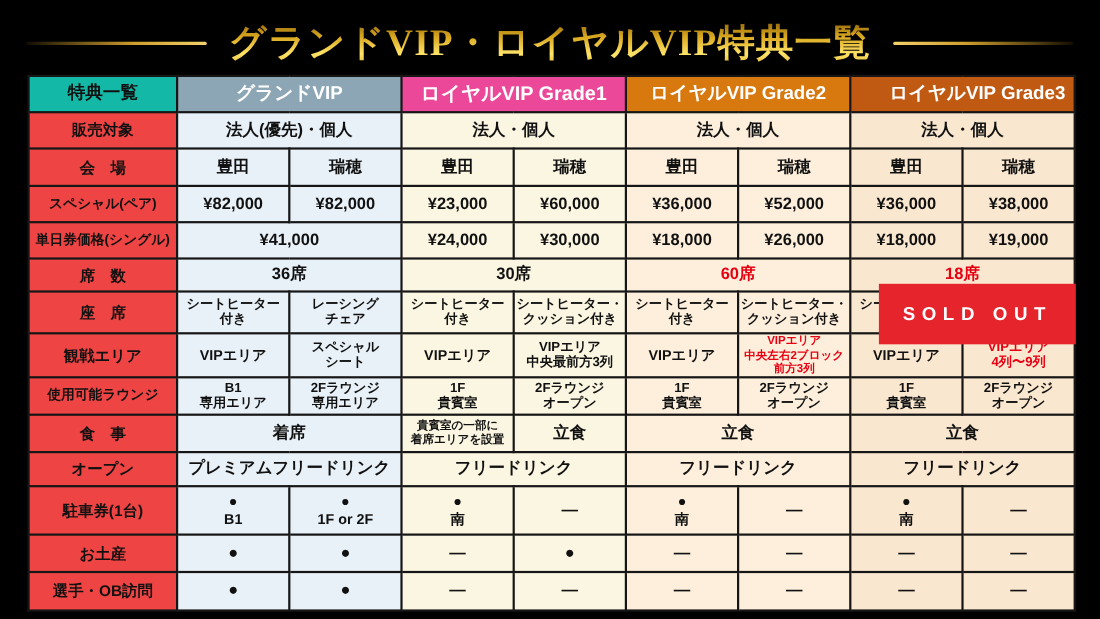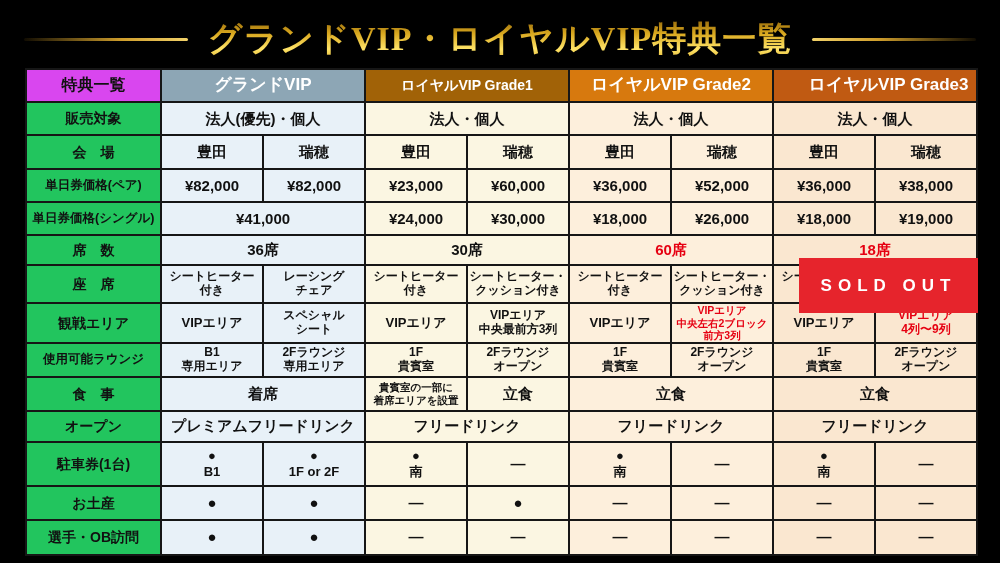--- a/index.html
+++ b/index.html
@@ -24,26 +24,26 @@
     background:linear-gradient(180deg,#8a5f08 4%,#d9a81f 38%,#ffe468 72%,#d9a824 100%);
     -webkit-background-clip:text;background-clip:text;color:transparent;
   }
   
   table{position:absolute;left:25px;top:68px;border-collapse:collapse;table-layout:fixed;}
   td,th{
     border:2px solid #161616;text-align:center;vertical-align:middle;
     padding:0 1px;font-weight:bold;color:#111;
     white-space:pre-line;line-height:1.18;
   }
-  .h-corner{background:#d946ef;font-size:16px;}
+  .h-corner{background:#14b8a6;font-size:16px;}
   .h-gvip{background:#8da6b5;color:#fff;font-size:17px;margin-top:40px;}
-  .h-g1{background:#a16207;color:#fff;font-size:14px;}
+  .h-g1{background:#ec4899;color:#fff;font-size:18px;}
   .h-g2{background:#d7790e;color:#fff;font-size:17px;}
   .h-g3{background:#c05a12;color:#fff;font-size:17px;padding-left:28px;}
-  .rh{background:#22c55e;font-size:14px;margin-top:39px;}
+  .rh{background:#ef4444;font-size:14px;margin-top:39px;}
   .rh.sm{font-size:12.5px;}
   .gv{background:#e8f1f8;}
   .g1{background:#fbf6e2;}
   .g2{background:#fdefdc;}
   .g3{background:#fae7d0;}
   .f15{font-size:15px;}
   .f13{font-size:13px;}
   .f12{font-size:12px;line-height:1.15;}
   .f11{font-size:10.5px;line-height:1.2;}
   .red{color:#e60012;}
@@ -100,21 +100,21 @@
     <td class="gv f15">豊田</td>
     <td class="gv f15">瑞穂</td>
     <td class="g1 f15">豊田</td>
     <td class="g1 f15">瑞穂</td>
     <td class="g2 f15">豊田</td>
     <td class="g2 f15">瑞穂</td>
     <td class="g3 f15">豊田</td>
     <td class="g3 f15">瑞穂</td>
   </tr>
   <tr class="r4">
-    <td class="rh sm">単日券価格(ペア)</td>
+    <td class="rh sm">スペシャル(ペア)</td>
     <td class="gv f15">¥82,000</td>
     <td class="gv f15">¥82,000</td>
     <td class="g1 f15">¥23,000</td>
     <td class="g1 f15">¥60,000</td>
     <td class="g2 f15">¥36,000</td>
     <td class="g2 f15">¥52,000</td>
     <td class="g3 f15">¥36,000</td>
     <td class="g3 f15">¥38,000</td>
   </tr>
   <tr class="r5">

